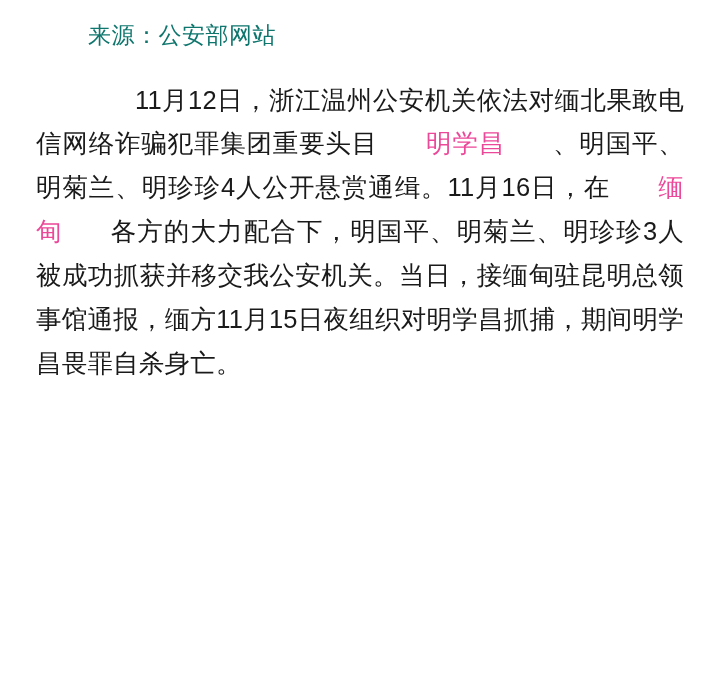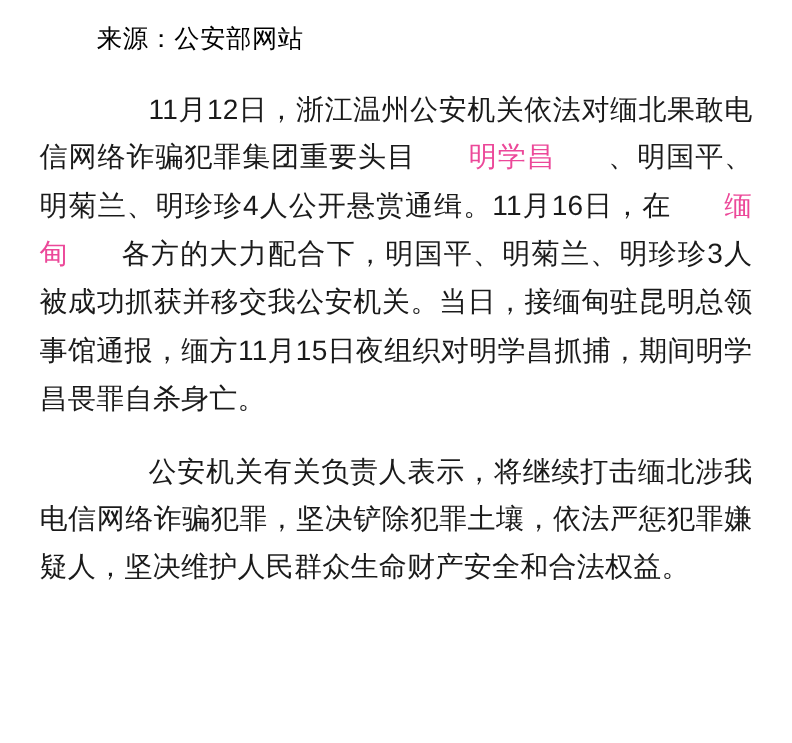--- a/index.html
+++ b/index.html
@@ -17,21 +17,21 @@
   .page {
     width: 720px;
     height: 675px;
     box-sizing: border-box;
     padding: 18px 36px 0 36px;
     position: relative;
   }
   .source-line {
     font-size: 23px;
     line-height: 1.5;
-    color: #000000;
+    color: #0f766e;
     padding-left: 52px;
     margin-bottom: 26px;
     letter-spacing: 0.5px;
   }
   .para {
     font-size: 25.5px;
     line-height: 1.72;
     color: #1a1a1a;
     text-align: justify;
     text-justify: inter-ideograph;
@@ -55,18 +55,15 @@
 
 <div class="page">
 
   <div class="source-line">来源：公安部网站</div>
 
   <div class="body">
     <p class="para">
       <span>11月12日，浙江温州公安机关依法对缅北果敢电信网络诈骗犯罪集团重要头目</span><span class="link">明学昌</span><span>、明国平、明菊兰、明珍珍4人公开悬赏通缉。11月16日，在</span><span class="link">缅甸</span><span>各方的大力配合下，明国平、明菊兰、明珍珍3人被成功抓获并移交我公安机关。当日，接缅甸驻昆明总领事馆通报，缅方11月15日夜组织对明学昌抓捕，期间明学昌畏罪自杀身亡。</span>
     </p>
 
-    <p class="para">
-      <span>公安机关有关负责人表示，将继续打击缅北涉我电信网络诈骗犯罪，坚决铲除犯罪土壤，依法严惩犯罪嫌疑人，坚决维护人民群众生命财产安全和合法权益。</span>
-    </p>
   </div>
 
 </div>
 
 </body></html>

